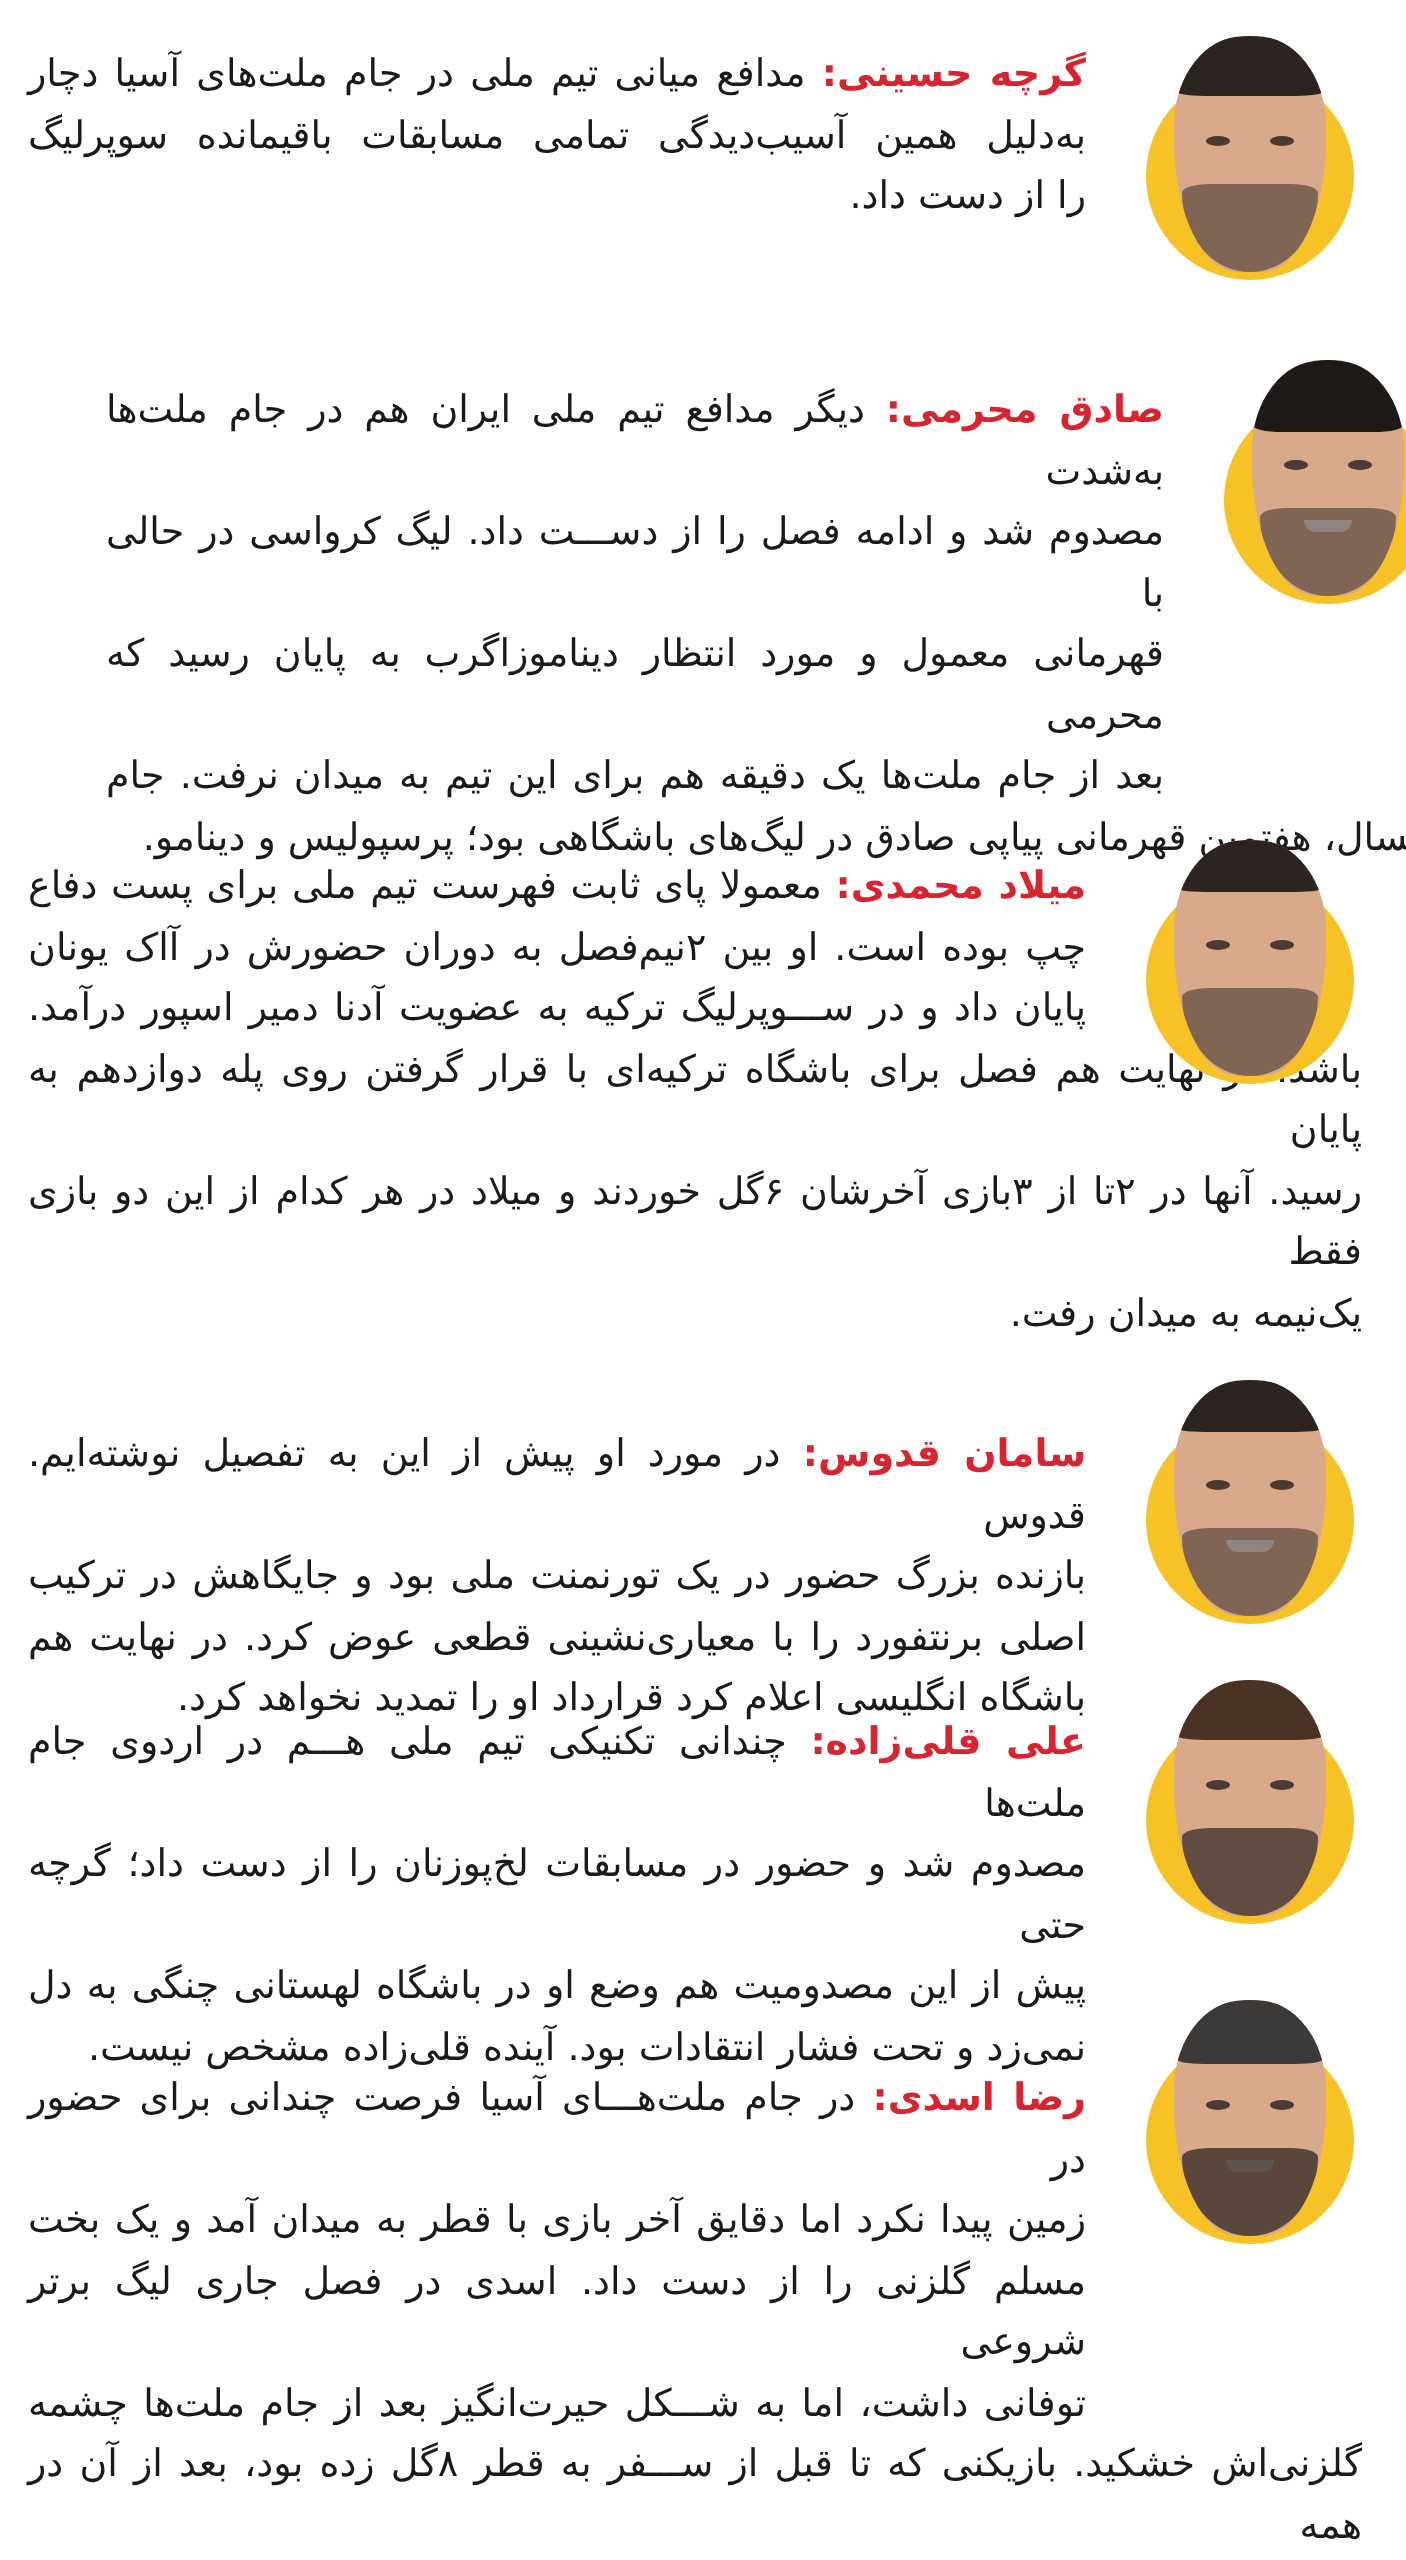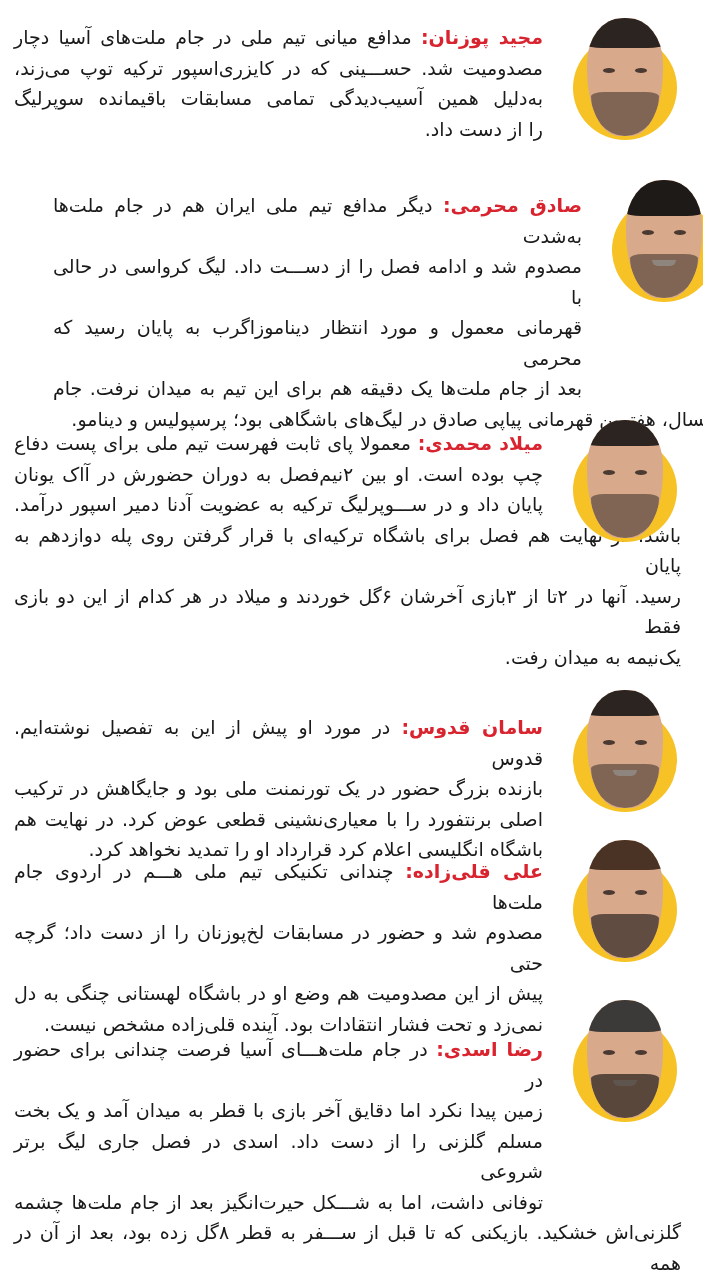--- a/index.html
+++ b/index.html
@@ -118,22 +118,21 @@
   <div class="photo" style="top:-6px;" title="Majid Hosseini portrait">
     <div class="disc"></div>
     <div class="head">
       <div class="hair"></div>
       <div class="eye l"></div>
       <div class="eye r"></div>
       <div class="beard"></div>
     </div>
   </div>
   <div class="text">
-    <span class="wrap-line"><span class="name">مجید پوزنان:</span> <span>مدافع میانی تیم ملی در جام ملت‌های آسیا دچار</span></span>
-    <span class="wrap-line">مصدومیت شد. حســـینی که در کایزری‌اسپور ترکیه توپ می‌زند،</span>
+    <span class="wrap-line"><span class="name">گرچه حسینی:</span> <span>مدافع میانی تیم ملی در جام ملت‌های آسیا دچار</span></span>
     <span class="wrap-line">به‌دلیل همین آسیب‌دیدگی تمامی مسابقات باقیمانده سوپرلیگ</span>
     <span class="wrap-line last">را از دست داد.</span>
   </div>
 </div>
 
 <div class="entry" style="top:190px;margin-left:39px;">
   <div class="photo" style="top:-12px;" title="Sadegh Moharrami portrait">
     <div class="disc"></div>
     <div class="head">
       <div class="hair" style="height:36px;background:#1e1a18;"></div>

